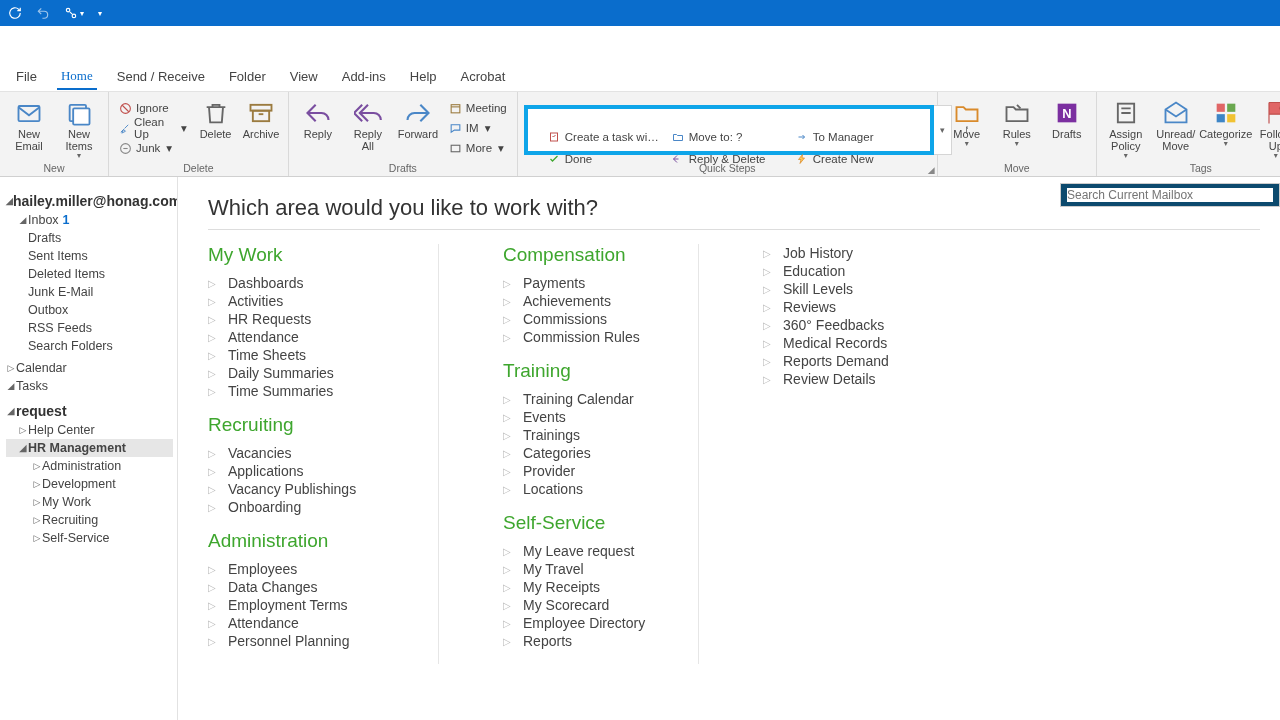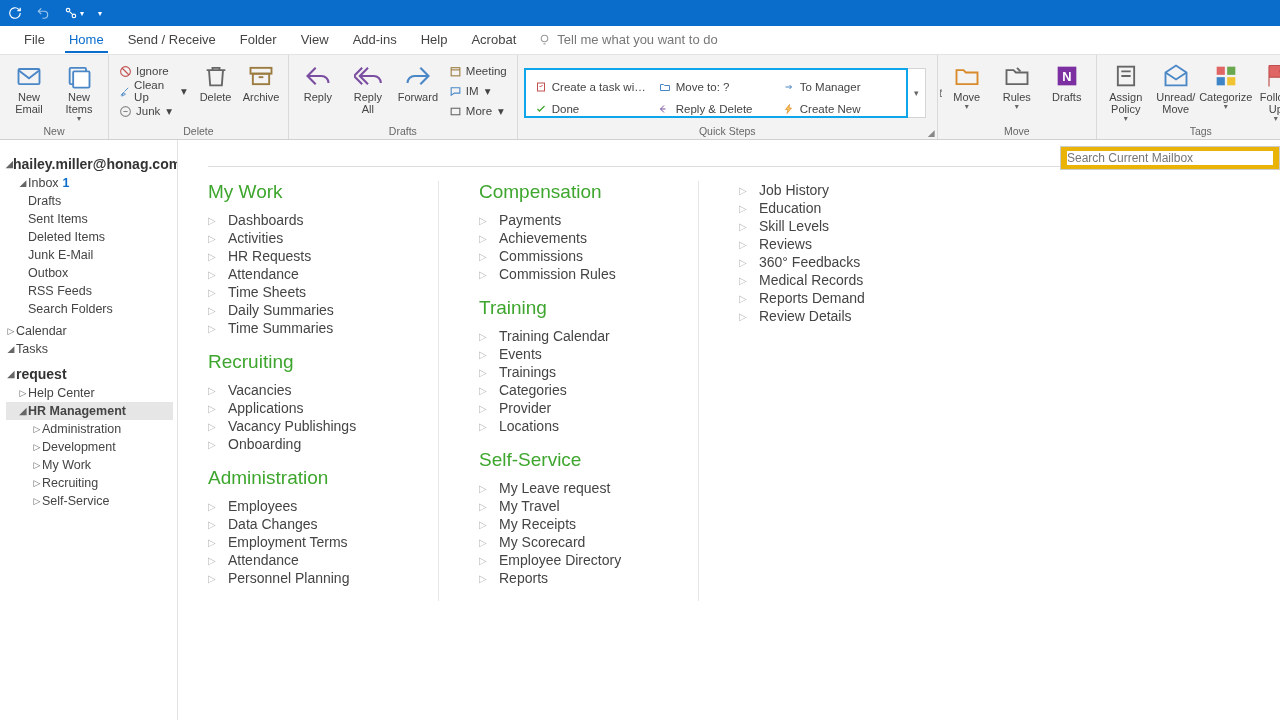--- a/index.html
+++ b/index.html
@@ -4,43 +4,43 @@
 <style>
 * { margin: 0; padding: 0; box-sizing: border-box; font-family: "Segoe UI", Tahoma, sans-serif; }
 body { background: #fff; width: 1280px; height: 720px; overflow: hidden; font-size: 13px; color: #333; }
 
 
 .titlebar { height: 26px; background: #0a6dcc; display: flex; align-items: center; padding: 0 8px; gap: 14px; }
 .titlebar .qat-btn { color: #fff; display: flex; align-items: center; cursor: default; }
 .titlebar svg { width: 14px; height: 14px; }
 
 
-.tabs { height: 28px; background: #fff; border-bottom: 1px solid #fff; display: flex; align-items: flex-end; padding-left: 12px; }
+.tabs { height: 28px; background: #fff; border-bottom: 1px solid #fff; display: flex; align-items: flex-end; padding-left: 4px; margin-top: 37px; }
 .tab { padding: 5px 12px 6px; font-size: 13px; color: #444; cursor: default; position: relative; }
-.tab.active { color: #0a6dcc; }
+.tab.active { color: #0a6dcc; font-family: Liberation Serif, serif; }
 .tab.active::after { content:""; position:absolute; left:8px; right:8px; bottom:0; height:2px; background:#0a6dcc; }
 .tab.file { color: #444; }
 .tellme { display:flex; align-items:center; gap:6px; color:#777; margin-left:10px; padding-bottom:6px; }
 .tellme svg { width:13px; height:13px; }
 
 
 .ribbon { height: 86px; background: #f3f3f3; border-top:1px solid #e3e3e3; border-bottom: 1px solid #d0d0d0; display:flex; }
 .ribbon-group { border-right: 1px solid #d9d9d9; display:flex; flex-direction:column; padding: 2px 6px 0; }
 .ribbon-group-body { flex:1; display:flex; align-items:flex-start; gap:4px; padding-top:4px;}
 .ribbon-group-label { text-align:center; font-size:10.5px; color:#666; padding-bottom:2px; }
 
 .big-btn { display:flex; flex-direction:column; align-items:center; justify-content:flex-start; width:46px; padding:2px 2px 0; text-align:center; cursor:default; }
 .big-btn .icon { width:28px; height:26px; display:flex; align-items:center; justify-content:center; margin-bottom:2px; }
 .big-btn span { font-size:11px; line-height:1.1; color:#444; }
 .big-btn .caret { font-size:8px; color:#666; }
 
 .small-btn { display:flex; align-items:center; gap:4px; padding:1px 4px; cursor:default; font-size:11.5px; color:#444; height:20px; }
 .small-btn svg { width:13px; height:13px; }
 .small-col { display:flex; flex-direction:column; gap:0px; }
-.quicksteps-body { display:grid; grid-template-columns: repeat(3, 120px); grid-template-rows: repeat(2, 22px); gap:0 4px; background:#fff; border:2px solid #0ea5e9; padding:6px; align-items:center; }
+.quicksteps-body { display:grid; grid-template-columns: repeat(3, 120px); grid-template-rows: repeat(2, 22px); gap:0 4px; background:#fff; border:4px solid #0ea5e9; padding:17px; align-items:center; }
 .qs-item { display:flex; align-items:center; gap:5px; font-size:11.5px; color:#444; padding:1px 3px; white-space:nowrap; overflow:hidden; }
 .qs-item svg { width:12px; height:12px; flex-shrink:0; }
 .qs-expand { width:18px; border:1px solid #d5d5d5; border-left:none; background:#fff; display:flex; align-items:center; justify-content:center; color:#666; font-size:9px; }
 .qs-wrap { display:flex; height:50px; }
 .ribbon-group.qs-group .ribbon-group-label { position:relative; }
 .qs-launcher { position:absolute; right:2px; bottom:1px; font-size:9px; color:#888; }
 
 
 .main { display:flex; height: calc(720px - 26px - 28px - 86px); }
 
@@ -54,33 +54,33 @@
 .folders .sel { background:#e6e6e6; font-weight:600; }
 .folders .count { color:#0a6dcc; margin-left:4px; font-weight:600; }
 
 
 .content { flex:1; position:relative; padding: 18px 0 0 30px; overflow:hidden; }
 .content h1 { font-size:22px; font-weight:400; color:#333; margin-bottom:6px; }
 .content hr { border:none; border-top:1px solid #ddd; margin: 8px 0 14px 0;  margin-right:20px;}
 
 .columns { display:flex; }
 .col { padding-right: 30px; }
-.col + .col { border-left:1px solid #e6e6e6; padding-left: 40px; }
+.col + .col { border-left:1px solid #e6e6e6; padding-left: 64px; }
 .col1 { width: 230px; }
 .col2 { width: 260px; }
 .col3 { flex:1; }
 
 .section-title { color:#3ea62e; font-size:19px; font-weight:400; margin: 4px 0 8px; }
 .section-title.first { margin-top:0; }
 .link-list { list-style:none; margin-bottom:14px; }
 .link-list li { display:flex; align-items:center; gap:8px; padding:1px 0; font-size:14px; color:#444; cursor:default; }
 .link-list li .tri { color:#bbb; font-size:10px; width:12px; display:inline-block;}
 
 
-.searchbox { position:absolute; top:6px; right:0; width:220px; height:24px; border:1px solid #ccc; background:#eab308; display:flex; align-items:center; padding:0 6px; color:#888; font-size:12px; }
+.searchbox { position:absolute; top:6px; right:0; width:220px; height:24px; border:1px solid #ccc; background:#0c4a6e; display:flex; align-items:center; padding:0 6px; color:#888; font-size:12px; }
 .searchbox input { border:none; outline:none; width:100%; font-size:12px; color:#333; }
 
 .qs-group { min-width: 420px; }
 
 </style>
 </head>
 <body>
 
 <div class="titlebar">
   <div class="qat-btn">
@@ -108,27 +108,20 @@
 
 <div class="tabs">
   <div class="tab file">File</div>
   <div class="tab active">Home</div>
   <div class="tab">Send / Receive</div>
   <div class="tab">Folder</div>
   <div class="tab">View</div>
   <div class="tab">Add-ins</div>
   <div class="tab">Help</div>
   <div class="tab">Acrobat</div>
-  <div class="tellme">
-    <svg viewBox="0 0 24 24" fill="none" stroke="#999" stroke-width="2">
-        <circle cx="12" cy="10" r="6"></circle>
-        <path d="M10 20h4"></path>
-      </svg>
-    <span>Tell me what you want to do</span>
-  </div>
 </div>
 
 <div class="ribbon">
 
   <div class="ribbon-group">
     <div class="ribbon-group-body">
       <div class="big-btn">
         <div class="icon">
             <svg viewBox="0 0 24 24" fill="none" stroke="#4a87c7" stroke-width="1.6">
               <rect x="3" y="6" width="18" height="13" rx="1"></rect>
@@ -475,20 +468,21 @@
     <div class="tree-item lvl2">
         <span class="expander">▷</span>
         <span>Self-Service</span>
       </div>
   </div>
 
   <div class="content">
     <div class="searchbox">
       <input placeholder="Search Current Mailbox" style="">
     </div>
+    <h1>Which area would you like to work with?</h1>
     <hr>
     <div class="columns">
 
       <div class="col col1">
         <div class="section-title first">My Work</div>
         <ul class="link-list">
             <li>
               <span class="tri">▷</span>
               <span>Dashboards</span>
             </li>

